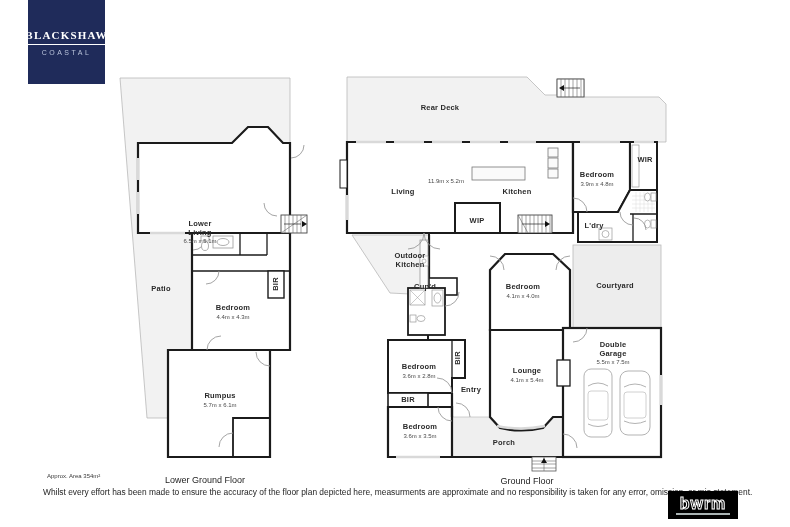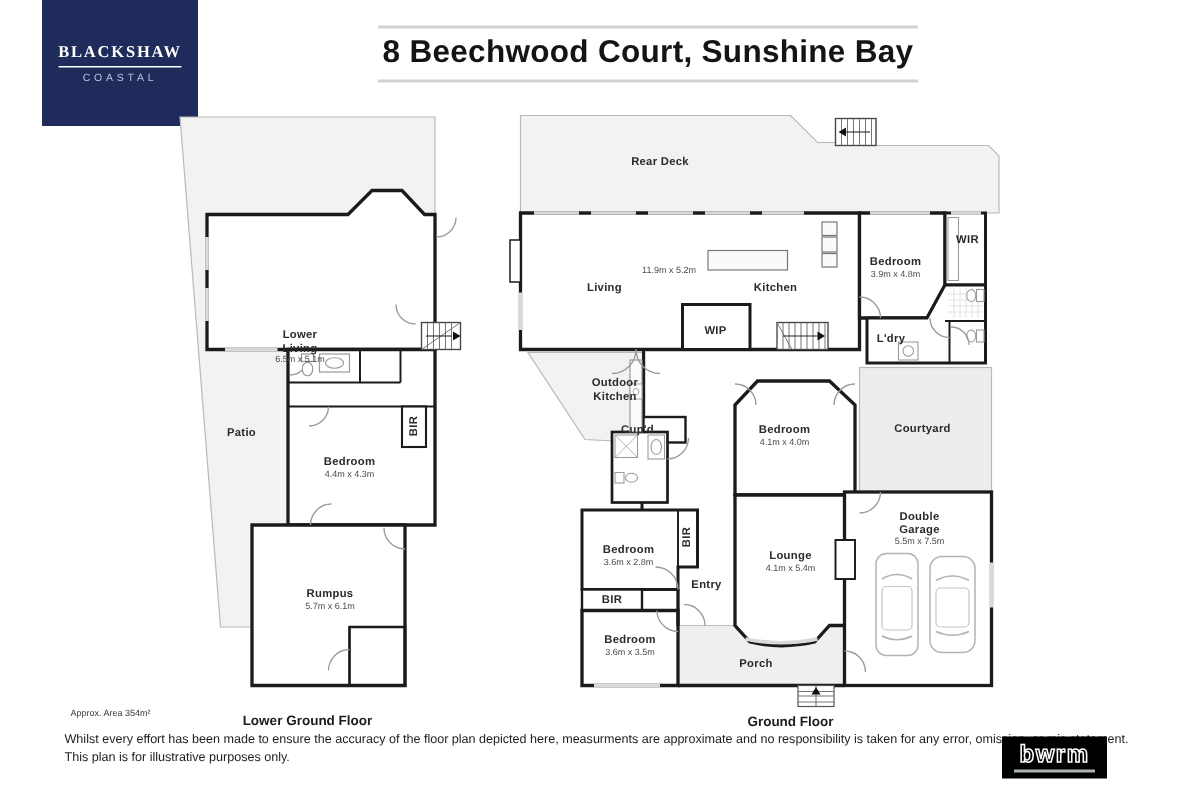--- a/index.html
+++ b/index.html
@@ -1,36 +1,36 @@
 <!DOCTYPE html>
 <html><head>
 <meta charset="utf-8">
 <style>
   html,body{margin:0;padding:0;background:#fff;}
   #page{position:relative;width:790px;height:527px;background:#fff;overflow:hidden;
         font-family:"Liberation Sans",sans-serif;}
   
-  #brand{position:absolute;left:28px;top:0;width:104px;height:84px;background:#1f2b5a;
+  #brand{position:absolute;left:28px;top:0;width:77px;height:84px;background:#1f2b5a;
          display:flex;flex-direction:column;align-items:center;justify-content:center;}
   #brand .bname{color:#fff;font-family:"Liberation Serif",serif;font-weight:bold;
          font-size:11px;letter-spacing:1.2px;border-bottom:1px solid #fff;padding-bottom:3px;}
   #brand .bsub{color:#b9c3da;font-size:7px;letter-spacing:2.5px;margin-top:4px;}
   #title-block{position:absolute;left:252px;top:17px;width:360px;text-align:center;
          border-top:2px solid #d2d2d2;border-bottom:2px solid #d2d2d2;padding:4px 0 6px 0;}
   #title-block .t{font-size:21px;font-weight:bold;color:#141414;letter-spacing:0.2px;}
   
   #plan-svg{position:absolute;left:0;top:0;}
   
   .room-label{position:absolute;transform:translate(-50%,-50%);text-align:center;
          color:#2a2a2a;pointer-events:none;}
   .room-label.rot{transform:translate(-50%,-50%) rotate(-90deg);}
   .room-name{font-size:7.5px;font-weight:bold;white-space:pre-line;line-height:8.5px;
          letter-spacing:0.2px;display:block;}
   .room-dims{font-size:6px;color:#4a4a4a;line-height:7px;margin-top:1px;display:block;}
-  .caption{position:absolute;transform:translate(-50%,0);font-size:9px;font-weight:bold;
+  .caption{position:absolute;transform:translate(-50%,0);font-size:9px;font-weight:normal;
          color:#1d1d1d;white-space:nowrap;}
   .approx{position:absolute;font-size:6px;color:#3a3a3a;white-space:nowrap;}
   
   .disclaimer{position:absolute;left:43px;width:700px;font-size:8.4px;color:#1e1e1e;
          line-height:11.5px;white-space:nowrap;}
   #bwrm{position:absolute;left:668px;top:491px;width:70px;height:28px;background:#000;
         display:flex;flex-direction:column;align-items:center;justify-content:center;text-align:right;}
   #bwrm .bw{color:#fff;font-size:16px;font-weight:bold;letter-spacing:1px;line-height:15px;}
   @supports (-webkit-text-stroke: 1px white){
     #bwrm .bw{color:transparent;-webkit-text-stroke:1px #fff;}
@@ -40,23 +40,20 @@
 </head>
 <body>
 
 <div id="page">
 
   <div id="brand">
     <span class="bname">BLACKSHAW</span>
     <span class="bsub">COASTAL</span>
   </div>
 
-  <div id="title-block">
-    <span class="t">8 Beechwood Court, Sunshine Bay</span>
-  </div>
 
   <svg id="plan-svg" width="790" height="527" viewBox="0 0 790 527">
 
     <g>
       <path d="M120,78 L290,78 L290,143 L138,143 L138,233 L192,233 L192,350 L168,350 L168,418 L147,418 Z" fill="#f2f2f2" stroke="#b9b9b9" stroke-width="0.8"></path>
     </g>
     <g fill="#ffffff" stroke="#1b1b1b">
       <path d="M138,143 L232,143 L248,127 L268,127 L283,143 L290,143 L290,233 L138,233 Z" stroke-width="2.2"></path>
       <path d="M192,233 L290,233 L290,350 L192,350 Z" stroke-width="2.2"></path>
       <path d="M168,350 L270,350 L270,457 L168,457 Z" stroke-width="2.2"></path>
@@ -279,19 +276,18 @@
   </div>
   <div class="room-label" style="left:504px;top:443px;">
     <span class="room-name">Porch</span>
   </div>
 
   <div class="approx" style="left:47px;top:473px;">Approx. Area 354m²</div>
   <div class="caption" style="left:205px;top:475px;">Lower Ground Floor</div>
   <div class="caption" style="left:527px;top:476px;">Ground Floor</div>
 
   <div class="disclaimer" style="top:487px;">Whilst every effort has been made to ensure the accuracy of the floor plan depicted here, measurments are approximate and no responsibility is taken for any error, omission, or mis statement.</div>
-  <div class="disclaimer" style="top:498.5px;">This plan is for illustrative purposes only.</div>
   <div id="bwrm">
     <span class="bw">bwrm</span>
     <span class="tag"></span>
   </div>
 
 </div>
 
 </body></html>

